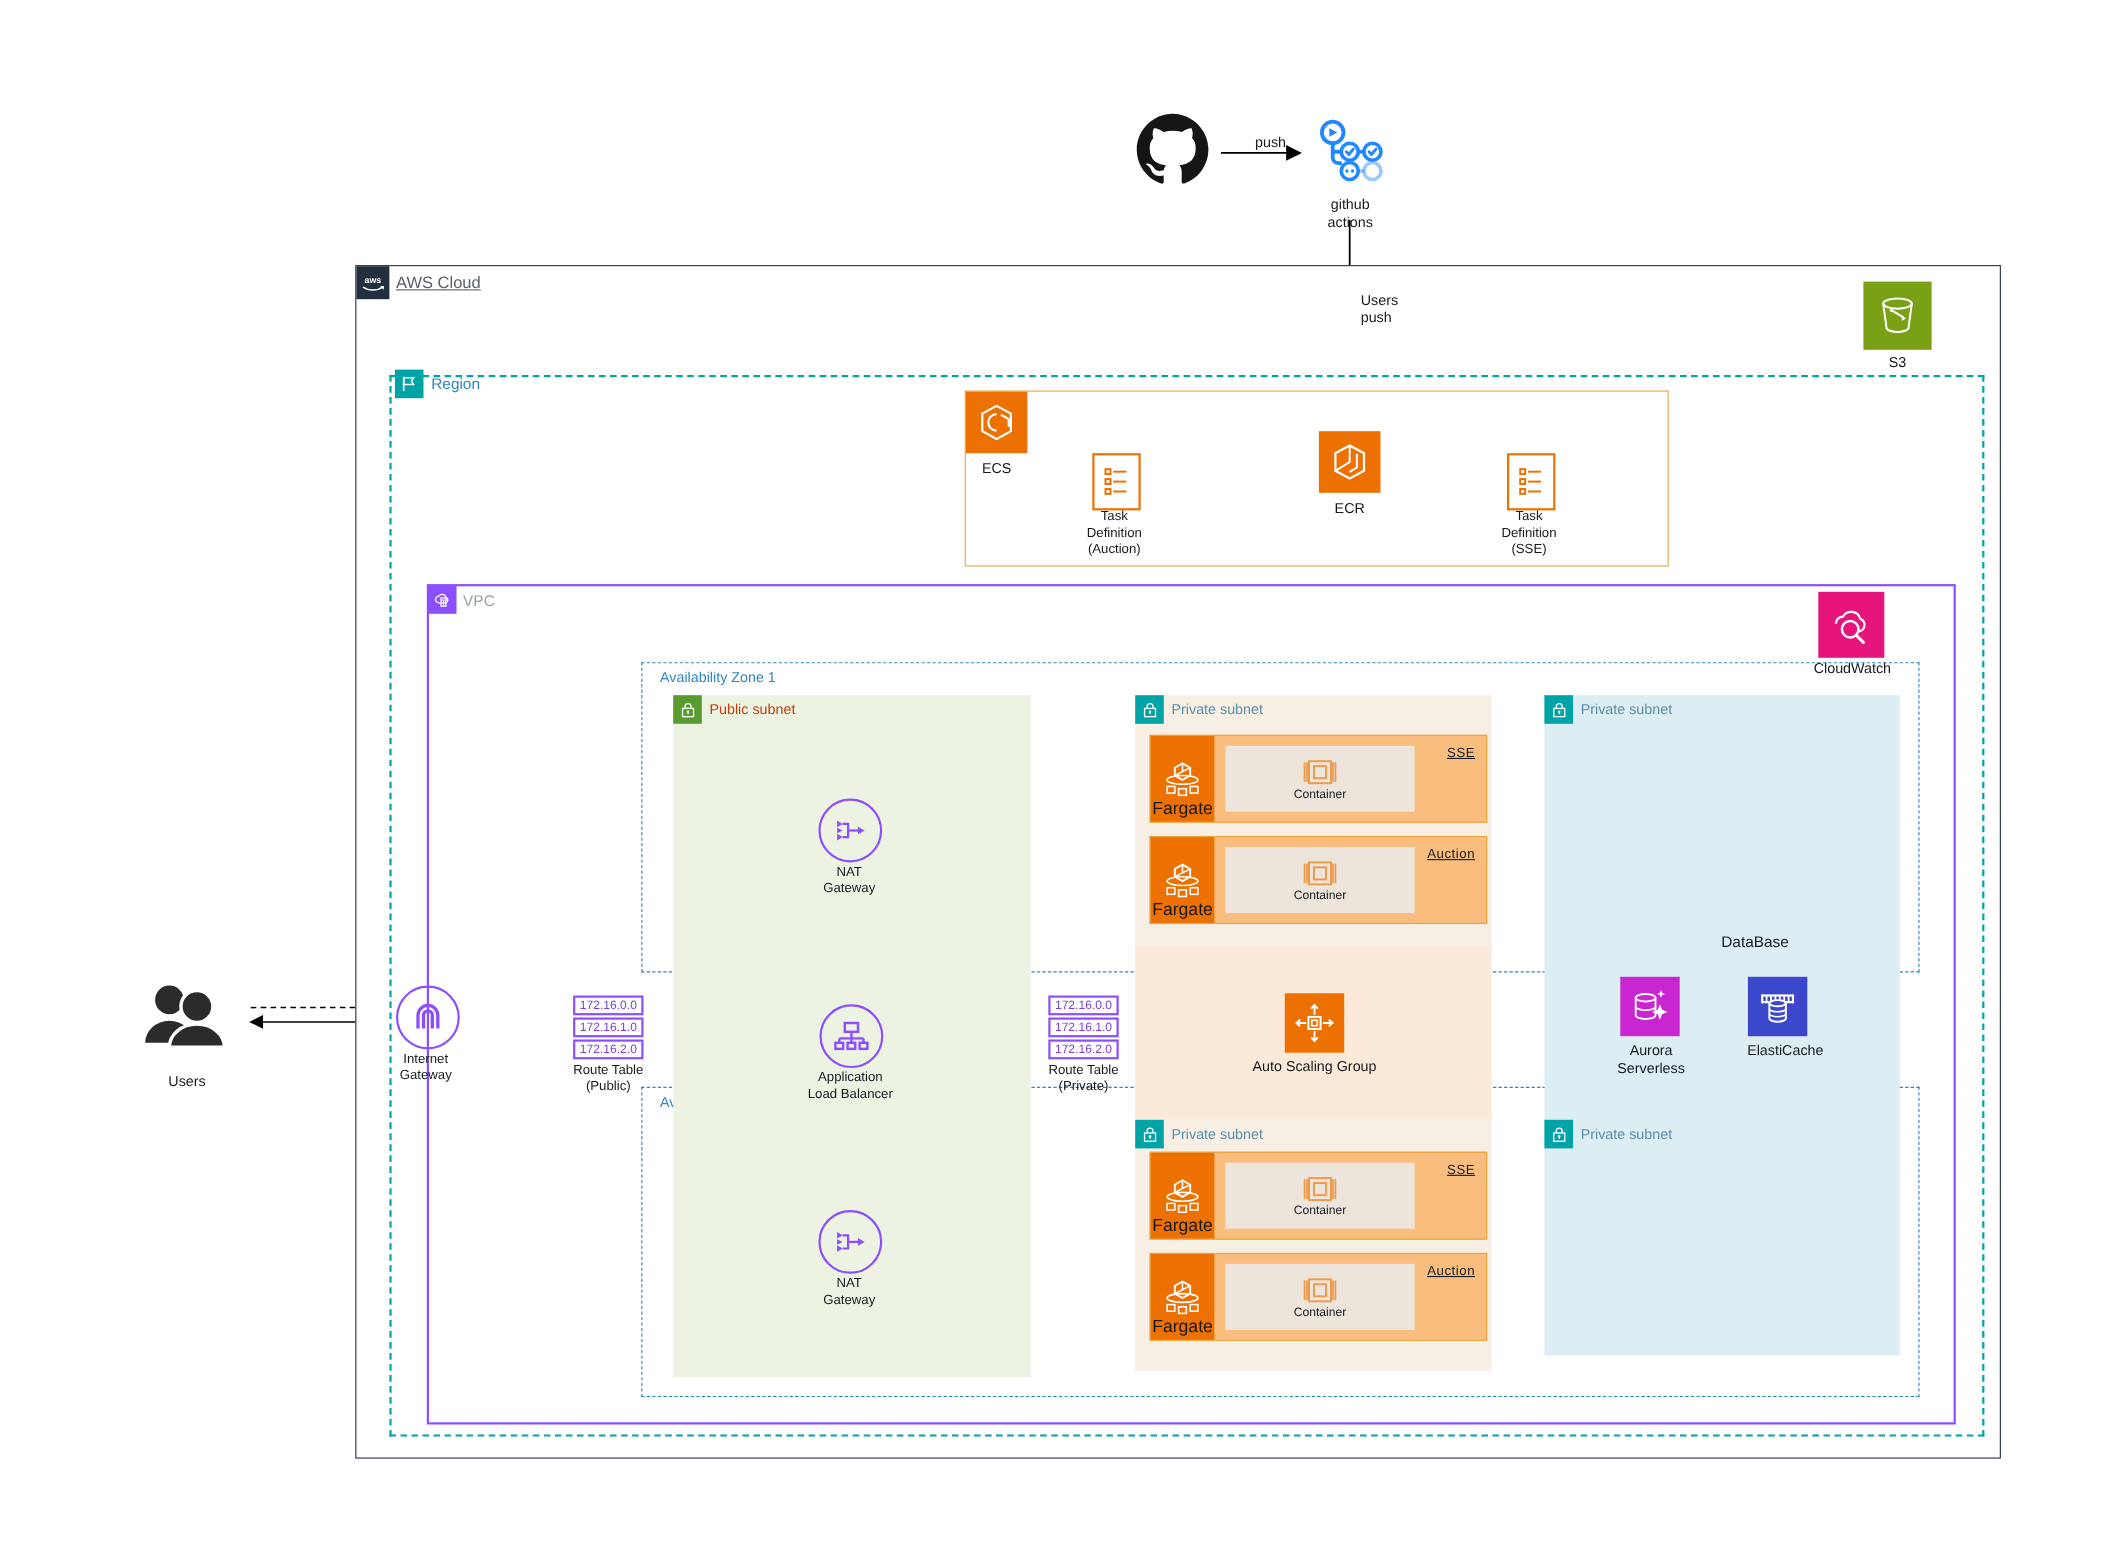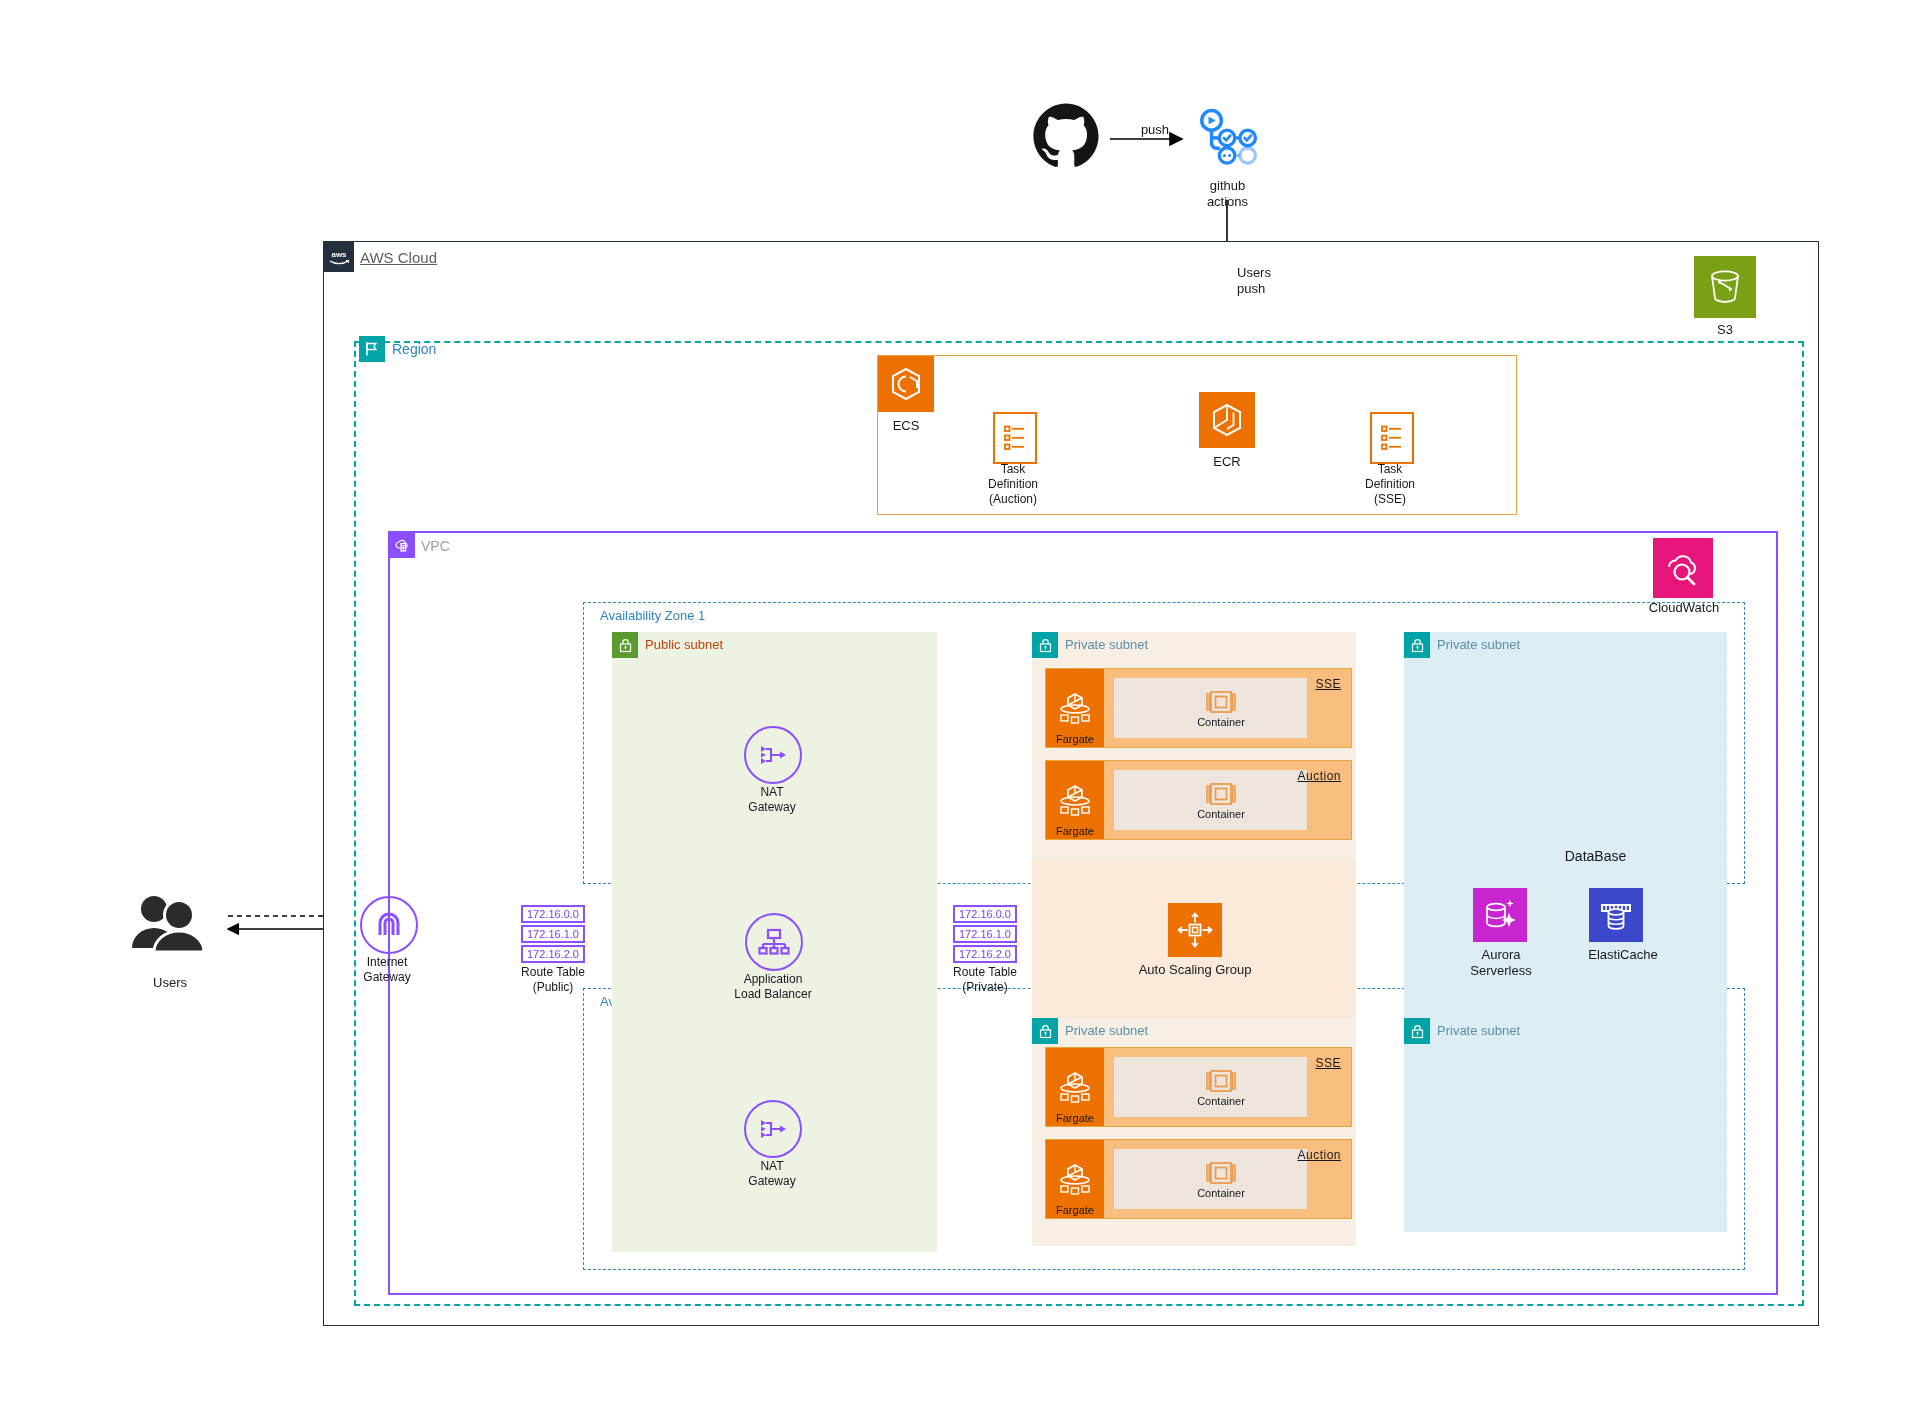--- a/index.html
+++ b/index.html
@@ -51,23 +51,23 @@
   #db1-badge{left:1404px;top:632px;width:26px;height:26px;background:#00A4A6;display:flex;align-items:center;justify-content:center;}
   #db1-label{left:1437px;top:637px;color:#5a8fa8;font-size:13px;}
   #db2-badge{left:1404px;top:1018px;width:26px;height:26px;background:#00A4A6;display:flex;align-items:center;justify-content:center;}
   #db2-label{left:1437px;top:1023px;color:#5a8fa8;font-size:13px;}
   #db-title{left:1404px;top:848px;width:383px;text-align:center;font-size:14px;color:#16191f;}
 
   
   .farg-card{position:absolute;width:305px;height:78px;background:#F9BE7D;border:1px solid #E8A33D;}
   .farg-ico{position:absolute;left:0;top:0;width:58px;height:78px;background:#ED7100;
             display:flex;align-items:center;justify-content:center;}
-  .farg-name{position:absolute;left:0;bottom:2px;width:58px;text-align:center;font-size:11px;color:#16191f;}
+  .farg-name{position:absolute;left:0;bottom:2px;width:58px;text-align:center;font-size:16px;color:#16191f;}
   .cont-card{position:absolute;left:68px;top:9px;width:172px;height:60px;background:#EDE5DC;
-             display:flex;flex-direction:column;align-items:center;justify-content:center;padding-left:21px;}
+             display:flex;flex-direction:column;align-items:center;justify-content:center;}
   .cont-name{font-size:11px;color:#16191f;margin-top:1px;}
   .farg-tag{position:absolute;right:10px;top:8px;font-size:12px;letter-spacing:.5px;color:#16191f;text-decoration:underline;}
 
   
   .svc{position:absolute;display:flex;align-items:center;justify-content:center;}
   .svc-orange{background:#ED7100;}
   .svc-green{background:#7AA116;}
   .svc-pink{background:#E7157B;}
   .svc-magenta{background:#C925D1;}
   .svc-blue{background:#3B48CC;}

